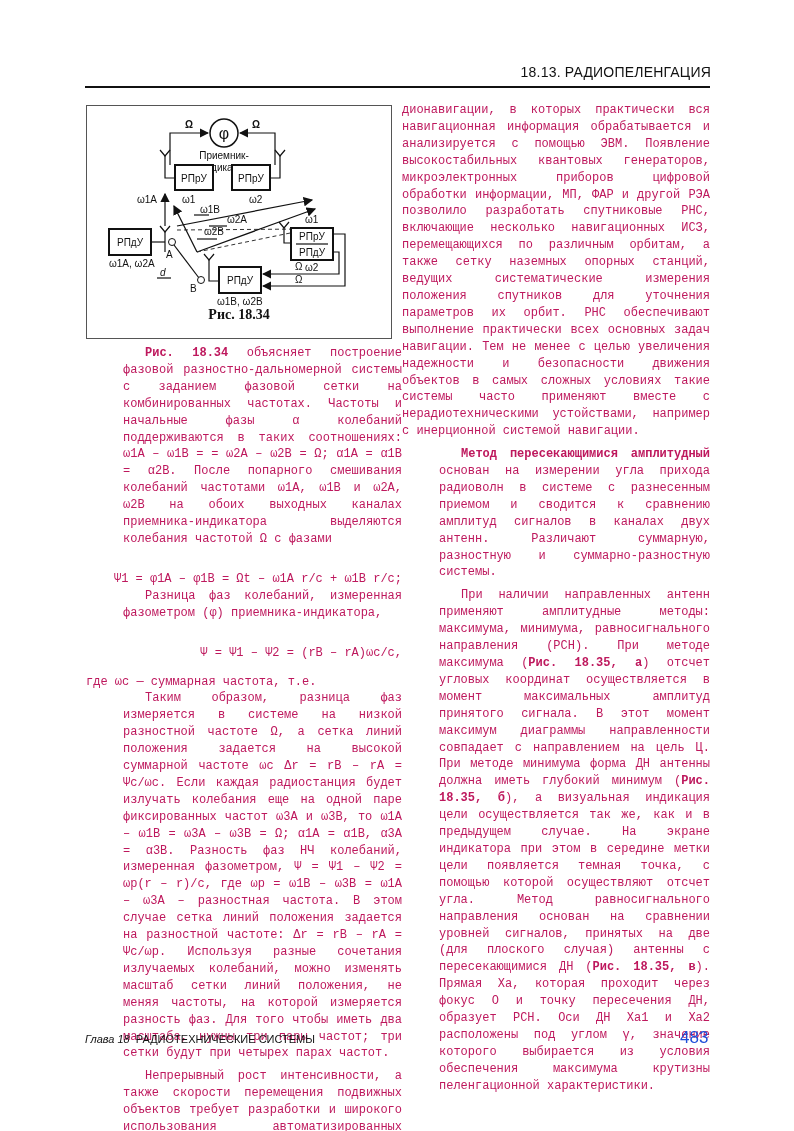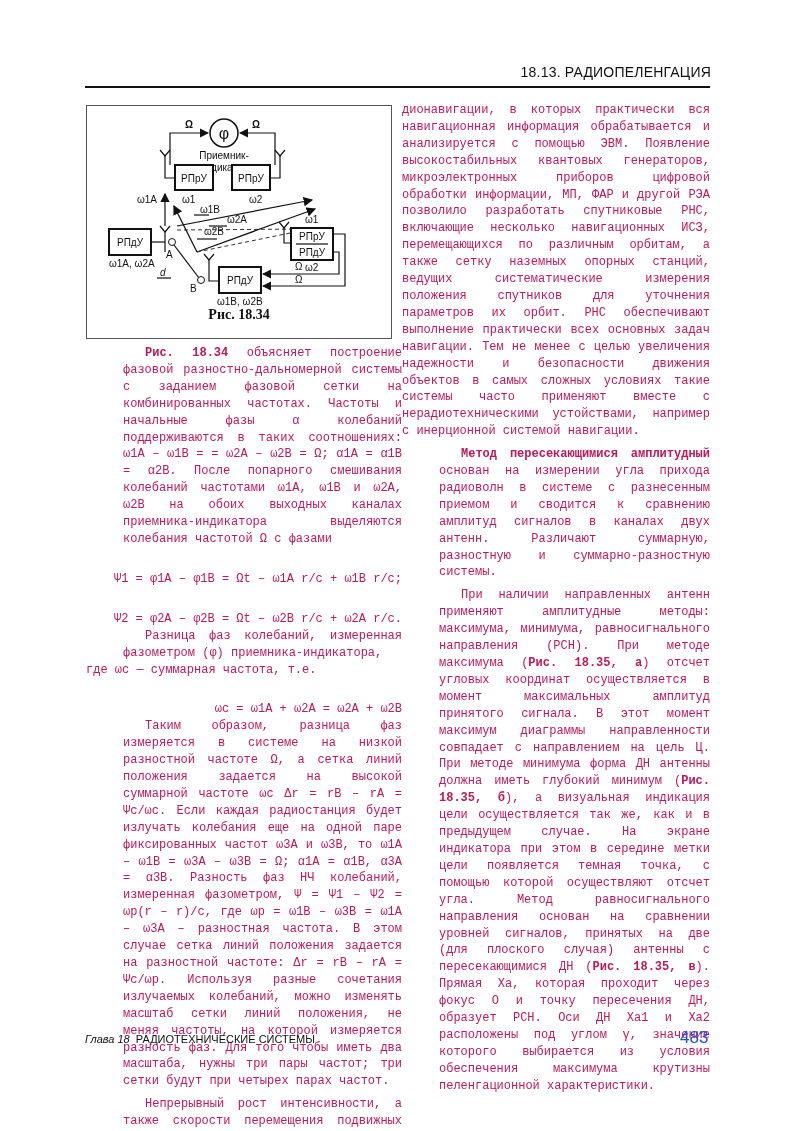--- a/index.html
+++ b/index.html
@@ -5,21 +5,21 @@
   html, body { margin:0; padding:0; background:#ffffff; }
   body { width:794px; height:1131px; position:relative; overflow:hidden; color:#111; }
   .hdr-title { position:absolute; right:83px; top:64px; font-family:"Liberation Sans", sans-serif; font-size:14px; letter-spacing:0.2px; color:#111; }
   .hdr-rule { position:absolute; left:85px; top:86px; width:625px; height:2px; background:#111; }
   .col { position:absolute; font-family:Liberation Mono, monospace; font-size:12px; line-height:16.9px; text-align:justify; color:#be185d; }
   .col-left { left:86px; top:345px; width:316px; }
   .col-right { left:402px; top:102px; width:308px; }
   .col p { margin:0; text-indent:0; }
   .col p.ind { text-indent:22px;margin-left:37px; }
   .col p.f { padding-left:22px; text-align:right;margin-top:23px; }
-  .col p.fl { text-align:left; }
+  .col p.fl { text-align:left;margin-top:12px; }
   .gap { height:6px; }
   b { font-weight:bold; }
   i { font-style:italic; }
   .fig-frame { position:absolute; left:86px; top:105px; width:304px; height:232px; border:1px solid #555; background:#fff; }
   .fig-svg { position:absolute; left:0; top:0; }
   .fig-cap { position:absolute; left:0; width:100%; top:201px; text-align:center; font-family:"Liberation Serif", serif; font-weight:bold; font-size:14px; }
   .footer-left { position:absolute; left:85px; top:1033px; font-family:"Liberation Sans", sans-serif; font-size:11px; color:#111; }
   .footer-left i { }
   .footer-num { position:absolute; left:680px; top:1028px; font-family:"Liberation Sans", sans-serif; font-size:17px; color:#1d4ed8; }
   svg text { font-family:"Liberation Sans", sans-serif; fill:#111; }
@@ -120,24 +120,23 @@
     <polyline class="ln" points="246,128 258,128 258,180 176,180" marker-end="url(#ar)"></polyline>
     <text class="lbl" x="208" y="164">Ω</text>
     <text class="lbl" x="208" y="177">Ω</text>
   </svg>
   <div class="fig-cap">Рис. 18.34</div>
 </div>
 
 <div class="col col-left">
   <p class="ind"><b>Рис. 18.34</b><span> объясняет построение фазовой разностно-дальномерной системы с заданием фазовой сетки на комбинированных частотах. Частоты и начальные фазы α колебаний поддерживаются в таких соотношениях: ω1A – ω1B = = ω2A – ω2B = Ω; α1A = α1B = α2B. После попарного смешивания колебаний частотами ω1A, ω1B и ω2A, ω2B на обоих выходных каналах приемника-индикатора выделяются колебания частотой Ω с фазами</span></p>
   <p class="f">Ψ1 = φ1A – φ1B = Ωt – ω1A r/c + ω1B r/c;</p>
-  <p class="f">Ψ2 = φ2A – φ2B = Ωt – ω2B r/c + ω2A r/c.</p>
   <p class="ind">Разница фаз колебаний, измеренная фазометром (φ) приемника-индикатора,</p>
+  <p class="f">Ψ = Ψ1 – Ψ2 = (rB – rA)ωc/c,</p>
   <p class="fl">где ωc — суммарная частота, т.е.</p>
-  <p class="f">ωc = ω1A + ω2A = ω2A + ω2B</p>
   <p class="ind">Таким образом, разница фаз измеряется в системе на низкой разностной частоте Ω, а сетка линий положения задается на высокой суммарной частоте ωc Δr = rB – rA = Ψc/ωc. Если каждая радиостанция будет излучать колебания еще на одной паре фиксированных частот ω3A и ω3B, то ω1A – ω1B = ω3A – ω3B = Ω; α1A = α1B, α3A = α3B. Разность фаз НЧ колебаний, измеренная фазометром, Ψ = Ψ1 – Ψ2 = ωр(r – r)/c, где ωр = ω1B – ω3B = ω1A – ω3A – разностная частота. В этом случае сетка линий положения задается на разностной частоте: Δr = rB – rA = Ψc/ωр. Используя разные сочетания излучаемых колебаний, можно изменять масштаб сетки линий положения, не меняя частоты, на которой измеряется разность фаз. Для того чтобы иметь два масштаба, нужны три пары частот; три сетки будут при четырех парах частот.</p>
   <div class="gap"></div>
   <p class="ind">Непрерывный рост интенсивности, а также скорости перемещения подвижных объектов требует разработки и широкого использования автоматизированных комплексных систем ра-</p>
 </div>
 
 <div class="col col-right">
   <p>дионавигации, в которых практически вся навигационная информация обрабатывается и анализируется с помощью ЭВМ. Появление высокостабильных квантовых генераторов, микроэлектронных приборов цифровой обработки информации, МП, ФАР и другой РЭА позволило разработать спутниковые РНС, включающие несколько навигационных ИСЗ, перемещающихся по различным орбитам, а также сетку наземных опорных станций, ведущих систематические измерения положения спутников для уточнения параметров их орбит. РНС обеспечивают выполнение практически всех основных задач навигации. Тем не менее с целью увеличения надежности и безопасности движения объектов в самых сложных условиях такие системы часто применяют вместе с нерадиотехническими устойствами, например с инерционной системой навигации.</p>
   <div class="gap"></div>
   <p class="ind"><b>Метод пересекающимися амплитудный</b><span> основан на измерении угла прихода радиоволн в системе с разнесенным приемом и сводится к сравнению амплитуд сигналов в каналах двух антенн. Различают суммарную, разностную и суммарно-разностную системы.</span></p>
   <div class="gap"></div>

